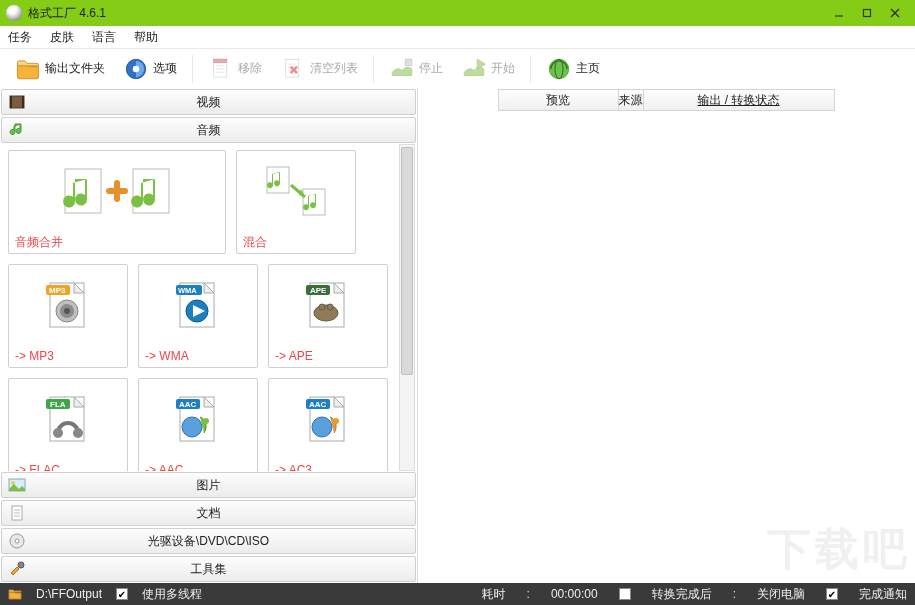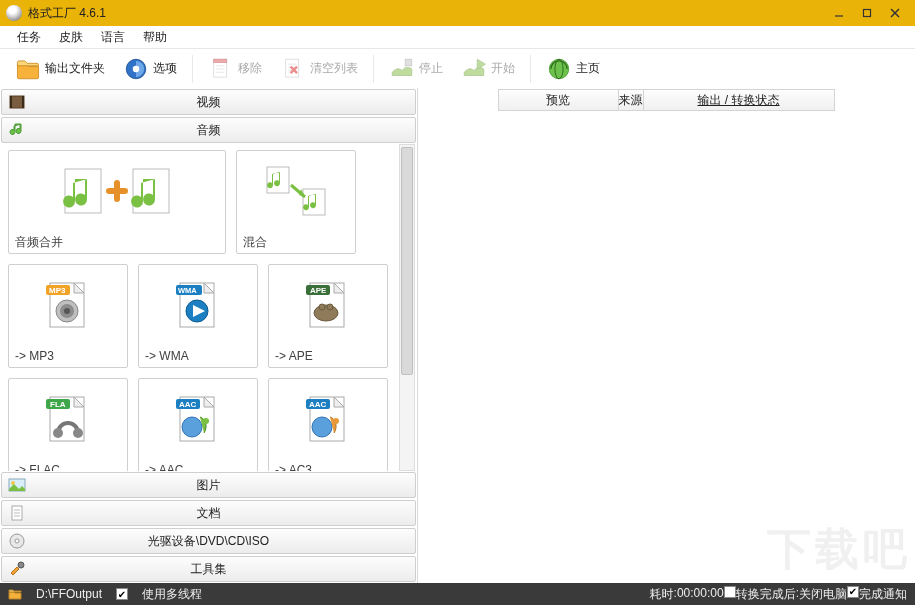--- a/index.html
+++ b/index.html
@@ -1,27 +1,27 @@
 <!DOCTYPE html>
 <html><head>
 <meta charset="utf-8">
 <style>
 * { box-sizing: border-box; margin: 0; padding: 0; }
 body { font-family: "Microsoft YaHei", Tahoma, sans-serif; font-size: 12px; background: #fff; color: #222; width: 915px; height: 605px; overflow: hidden; position: relative; }
 
 
-.titlebar { height: 26px; display: flex; align-items: center; padding: 0 6px; background: #eab308; }
+.titlebar { height: 26px; display: flex; align-items: center; padding: 0 6px; background: #84cc16; }
 .titlebar .app-icon { width: 16px; height: 16px; background: radial-gradient(circle at 40% 30%, #fff 25%, #ccc 50%, #888 80%); border-radius: 50%; margin-right: 6px; }
 .titlebar .title-text { flex: 0 0 auto; font-size: 12px; color: #222; }
 .titlebar .spacer { flex: 1; }
 .winbtn { width: 28px; height: 22px; display: flex; align-items: center; justify-content: center; color: #333; }
 .winbtn svg { width: 10px; height: 10px; }
 
 
-.menubar { height: 22px; display: flex; align-items: center; padding: 0 17px; gap: 18px; }
+.menubar { height: 22px; display: flex; align-items: center; padding: 0 8px; gap: 18px; }
 .menubar span { cursor: default; }
 
 
 .toolbar { height: 40px; border-top: 1px solid #e8e8e8; display: flex; align-items: center; padding: 10px 8px; gap: 4px; }
 .tool-btn { display: flex; align-items: center; gap: 4px; padding: 2px 6px; border: 1px solid transparent; border-radius: 3px; cursor: default; }
 .tool-btn .ic { width: 26px; height: 26px; display: flex; align-items: center; justify-content: center; }
 .tool-btn .ic svg { width: 26px; height: 26px; }
 .tool-btn.disabled .lbl { color: #aaa; }
 .tool-btn.disabled svg { opacity: .55; }
 .tool-sep { width: 1px; height: 28px; background: #e8e8e8; margin: 0 4px; }
@@ -37,35 +37,35 @@
 .cat-bar .cat-lbl { position: absolute; left: 50%; transform: translateX(-50%); }
 
 
 .audio-zone { flex: 1; overflow: hidden; position: relative; padding: 6px 4px 0 8px; }
 .audio-scroll { position: absolute; top: 0; right: 2px; width: 16px; height: 100%; background: #f4f4f4; border: 1px solid #ddd; }
 .audio-scroll .thumb { position: absolute; left: 1px; right: 1px; top: 2px; height: 70%; background: #d9d9d9; border: 1px solid #bfbfbf; border-radius: 2px; }
 .row { display: flex; gap: 10px; margin-bottom: 10px; }
 .tile { width: 120px; height: 104px; border: 1px solid #cfcfcf; border-radius: 2px; background: #fff; display: flex; flex-direction: column; cursor: default; }
 .tile.wide { width: 218px; }
 .tile .art { flex: 1; display: flex; align-items:center; justify-content:center; }
-.tile .cap { height: 22px; padding: 0 6px; display: flex; align-items: center; font-size: 12px; color: #404040; }
+.tile .cap { height: 22px; padding: 0 6px; display: flex; align-items: center; font-size: 12px; color: #ef4444; }
 
 
 .list-hdr { height: 22px; display: flex; border: 1px solid #d4d4d4; margin: 1px 1px 0 0; background: linear-gradient(#fdfdfd,#f0f0f0); }
 .list-hdr > div { display:flex; align-items:center; justify-content:center; border-right: 1px solid #d4d4d4; font-size: 12px; }
 .list-hdr > div:last-child { border-right: none; text-decoration: underline; }
 .col-preview { width: 120px; }
 .col-source { flex: 1; }
 .col-status { width: 190px; }
 .list-body { flex: 1; background: #fff; }
 
 
 .statusbar { height: 22px; background: #3a3a3a; color: #eee; display: flex; align-items: center; padding: 0 8px; gap: 10px; font-size: 12px; }
 .statusbar .sb-left { display: flex; align-items: center; gap: 14px; }
-.statusbar .sb-right { margin-left: auto; display: flex; gap: 0; }
+.statusbar .sb-right { margin-left: auto; display: flex; align-items: center; gap: 21px; }
 .sb-chk { width: 12px; height: 12px; background: #fff; border: 1px solid #888; display: inline-flex; align-items: center; justify-content: center; font-size: 10px; color: #000; }
 .sb-colon { color: #ddd; }
 
 
 .watermark { position: absolute; right: 4px; bottom: 26px; font-size: 44px; font-weight: 700; letter-spacing: 4px; color: rgba(0,0,0,0.06); pointer-events: none; user-select: none; }
 
 
 svg { display: block; }
 </style>
 </head>

